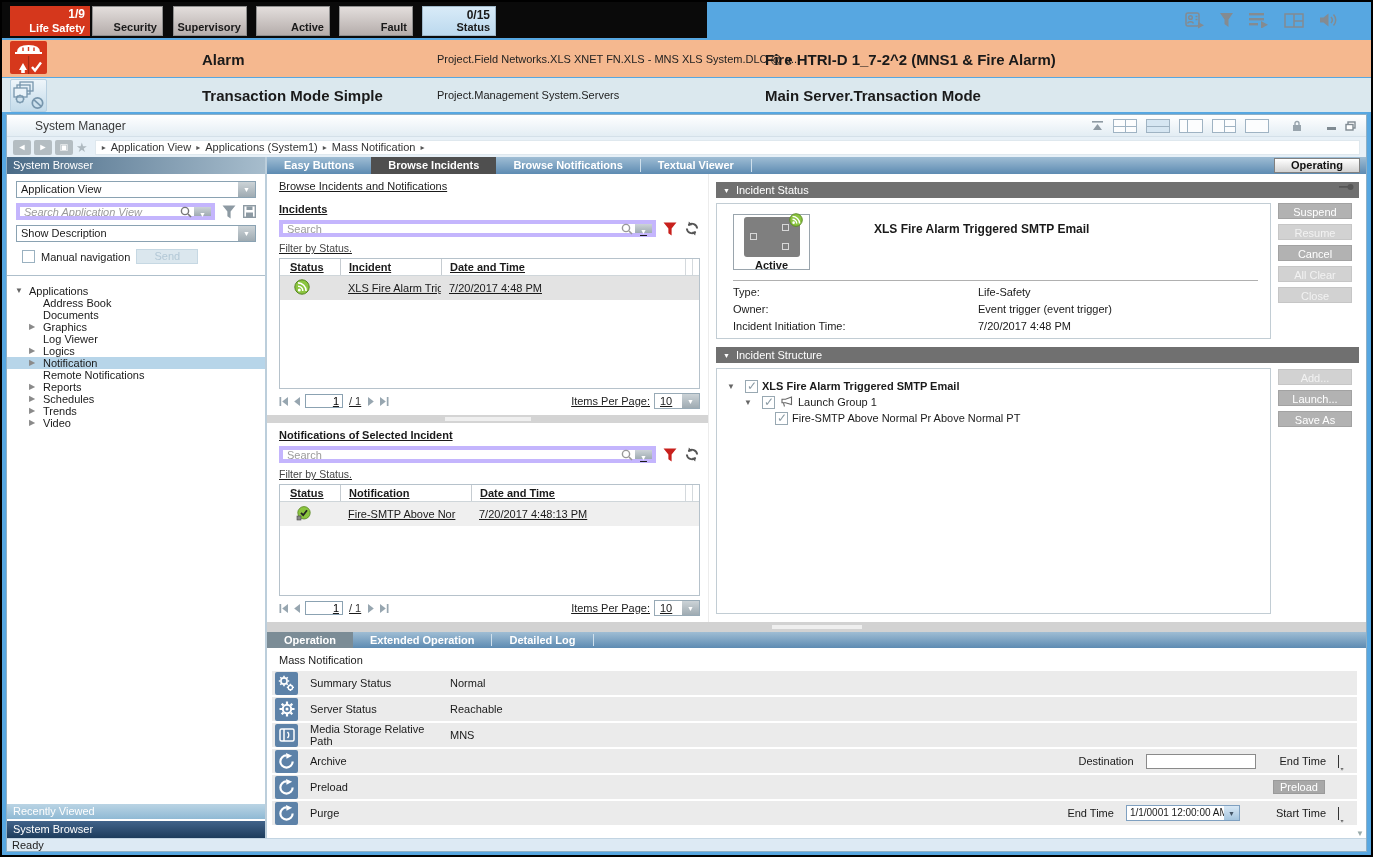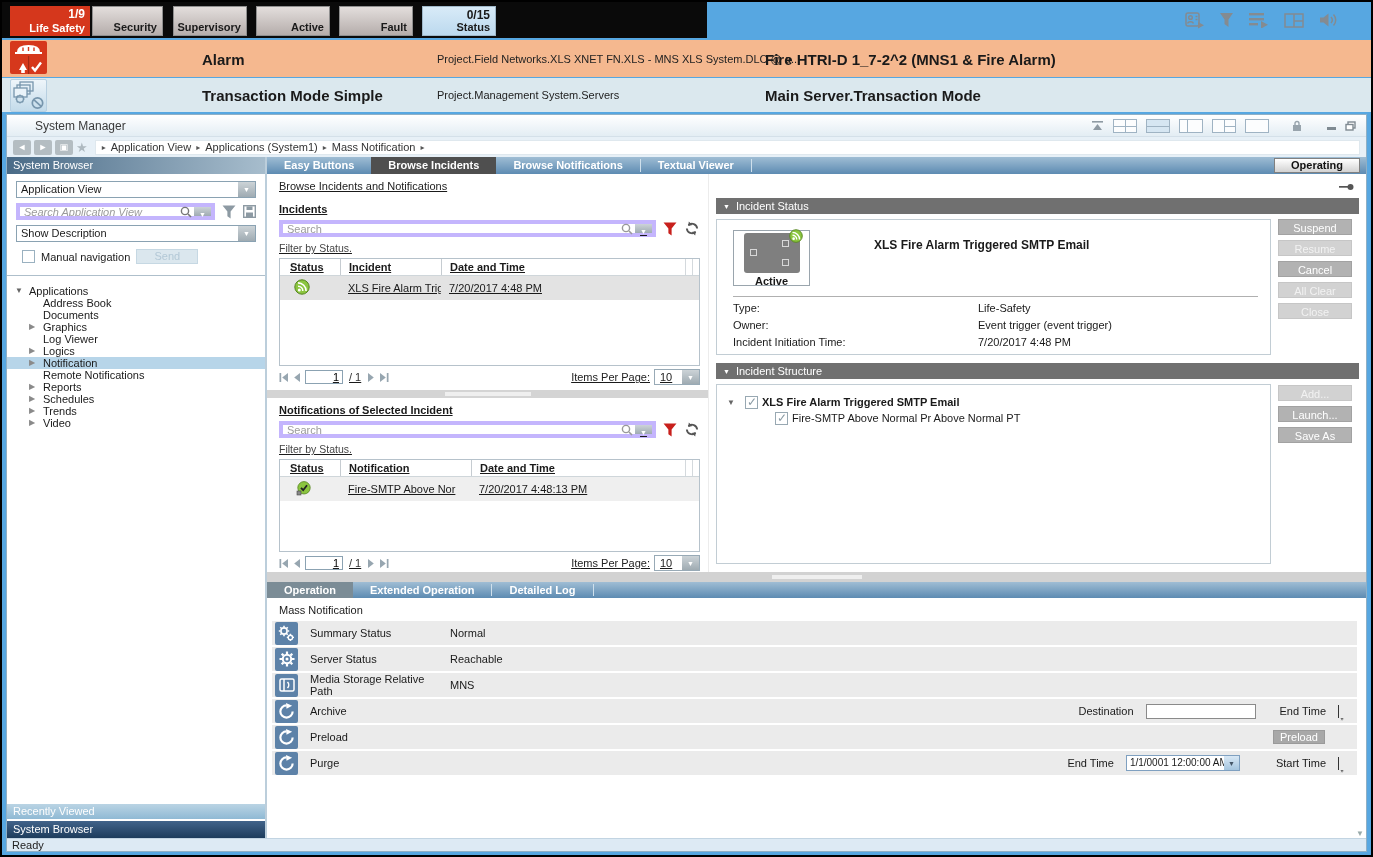--- a/index.html
+++ b/index.html
@@ -102,21 +102,21 @@
 .pager{width:421px;height:18px;display:flex;align-items:center;margin-top:3px;gap:4px;}
 .pg-ic{flex:none;}
 .pg-input{width:38px;height:14px;border:1px solid #8ba2b2;text-align:right;padding-right:3px;background:#fff;}
 .pg-total{color:#333;margin:0 2px;}
 .ipp-group{margin-left:auto;display:flex;align-items:center;gap:4px;color:#222;}
 .ipp{width:46px;height:16px;border:1px solid #98aab6;position:relative;padding-left:5px;line-height:14px;background:#fff;}
 .h-split{height:8px;background:#d4d4d4;margin:5px 0 6px -12px;width:441px;position:relative;flex:none;}
 .h-split:after{content:"";position:absolute;left:50%;transform:translateX(-50%);top:2px;width:86px;height:4px;background:#efefef;}
 .v-div{width:8px;flex:none;background:#fff;border-left:1px solid #ececec;}
 
-.right-col{flex:1;min-width:0;padding:24px 7px 0 0;position:relative;display:flex;flex-direction:column;}
+.right-col{flex:1;min-width:0;padding:8px 7px 0 0;position:relative;display:flex;flex-direction:column;}
 .pin{position:absolute;top:9px;right:12px;}
 .panel-h{height:16px;flex:none;background:#707070;color:#fff;display:flex;align-items:center;padding-left:7px;gap:6px;}
 .panel-h .tri{font-size:7px;}
 .ps-body{display:flex;height:141px;flex:none;}
 .ps-box{flex:1;border:1px solid #c2cdd4;margin:5px 0 0 0;padding:10px 0 0 16px;min-width:0;}
 .btn-col{width:88px;flex:none;padding:5px 7px 0 7px;display:flex;flex-direction:column;gap:5px;align-items:flex-end;}
 .cmd-btn{width:74px;height:16px;text-align:center;line-height:16px;color:#fff;}
 .cmd-on{background:#b2b2b2;border:1px solid #a2a2a2;}
 .cmd-off{background:#d2d2d2;border:1px solid #c6c6c6;color:#f2f2f2;}
 .ps-top{display:flex;}
@@ -132,21 +132,21 @@
 .field{margin-top:5px;}
 .fl{display:inline-block;width:245px;}
 .struct-body{flex:1;display:flex;min-height:0;margin-top:1px;}
 .struct-box{flex:1;border:1px solid #c2cdd4;margin:4px 0 8px 0;padding:9px 0 0 10px;min-width:0;}
 .st-row{height:16px;display:flex;align-items:center;gap:4px;}
 .cb2{width:13px;height:13px;border:1px solid #98a8b2;background:#fff;position:relative;flex:none;}
 .cb2:after{content:"✓";position:absolute;left:1px;top:-2px;color:#8b9ba5;font-size:12px;}
 
 .h-split-main{height:10px;flex:none;background:#d2d2d2;position:relative;}
 .h-split-main:after{content:"";position:absolute;left:50%;transform:translateX(-50%);top:3px;width:90px;height:4px;background:#efefef;}
-.op-panel{height:256px;flex:none;display:flex;flex-direction:column;}
+.op-panel{height:206px;flex:none;display:flex;flex-direction:column;}
 .op-heading{padding:6px 0 5px 12px;}
 .op-rows{padding:0 9px 0 5px;position:relative;flex:1;}
 .op-row{height:24px;background:#ebebeb;margin-bottom:2px;display:flex;align-items:center;position:relative;}
 .op-ic{width:23px;height:23px;background:#5d82a8;border-radius:2px;margin-left:3px;display:flex;align-items:center;justify-content:center;flex:none;}
 .op-label{margin-left:12px;width:140px;flex:none;}
 .r-extras{position:absolute;right:10px;display:flex;align-items:center;gap:12px;}
 .dest-input{width:110px;height:15px;border:1px solid #8a8a8a;background:#fff;padding:0 3px;}
 .dt-stub{display:inline-block;width:9px;height:13px;border-left:1px solid #333;position:relative;}
 .dt-stub:after{content:",,";position:absolute;left:1px;bottom:-3px;font-size:9px;letter-spacing:-1px;color:#333;}
 .preload-btn{width:52px;height:14px;background:#a8a8a8;border:1px solid #9a9a9a;color:#fff;text-align:center;line-height:13px;margin-right:22px;}
@@ -640,20 +640,33 @@
             <span class="tri">▼</span>
             <span>Incident Structure</span>
           </div>
           <div class="struct-body">
             <div class="struct-box">
               <div class="st-row">
                 <span class="exp exp-open"></span>
                 <span class="cb2"></span>
                 <span class="bold">XLS Fire Alarm Triggered SMTP Email</span>
               </div>
+              <div class="st-row" style="padding-left:17px;">
+                <span class="exp exp-open"></span>
+                <span class="cb2"></span>
+                <span>
+                    <svg width="15" height="12" viewBox="0 0 15 12">
+                      <g fill="none" stroke="#666" stroke-width="1.1">
+                        <path d="M12.5 1 L12.5 8.5 L6.5 6.8 L3 6.8 L3 3.2 L6.5 3.2 Z"></path>
+                        <path d="M4.5 7.2 L5.5 10.5"></path>
+                      </g>
+                    </svg>
+                  </span>
+                <span>Launch Group 1</span>
+              </div>
               <div class="st-row" style="padding-left:48px;">
                 <span class="cb2"></span>
                 <span>Fire-SMTP Above Normal Pr Above Normal PT</span>
               </div>
             </div>
             <div class="btn-col">
               <span class="cmd-btn cmd-off">Add...</span>
               <span class="cmd-btn cmd-on">Launch...</span>
               <span class="cmd-btn cmd-on">Save As</span>
             </div>

